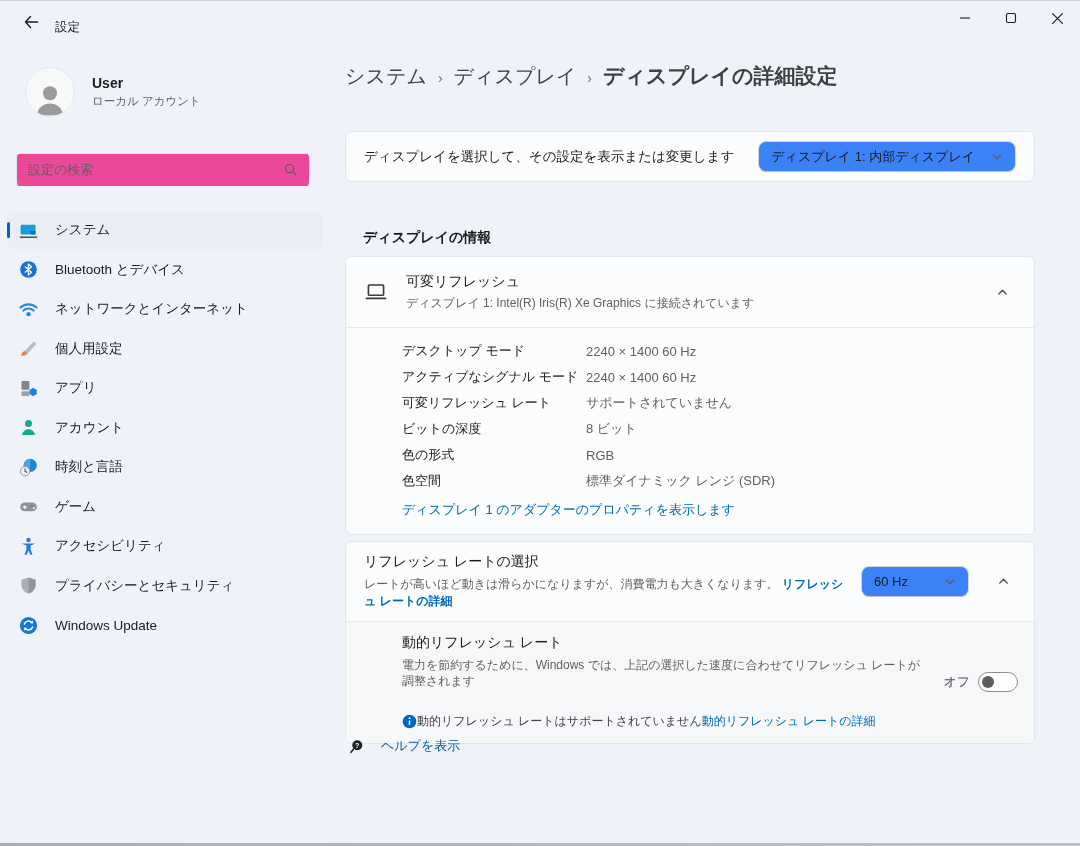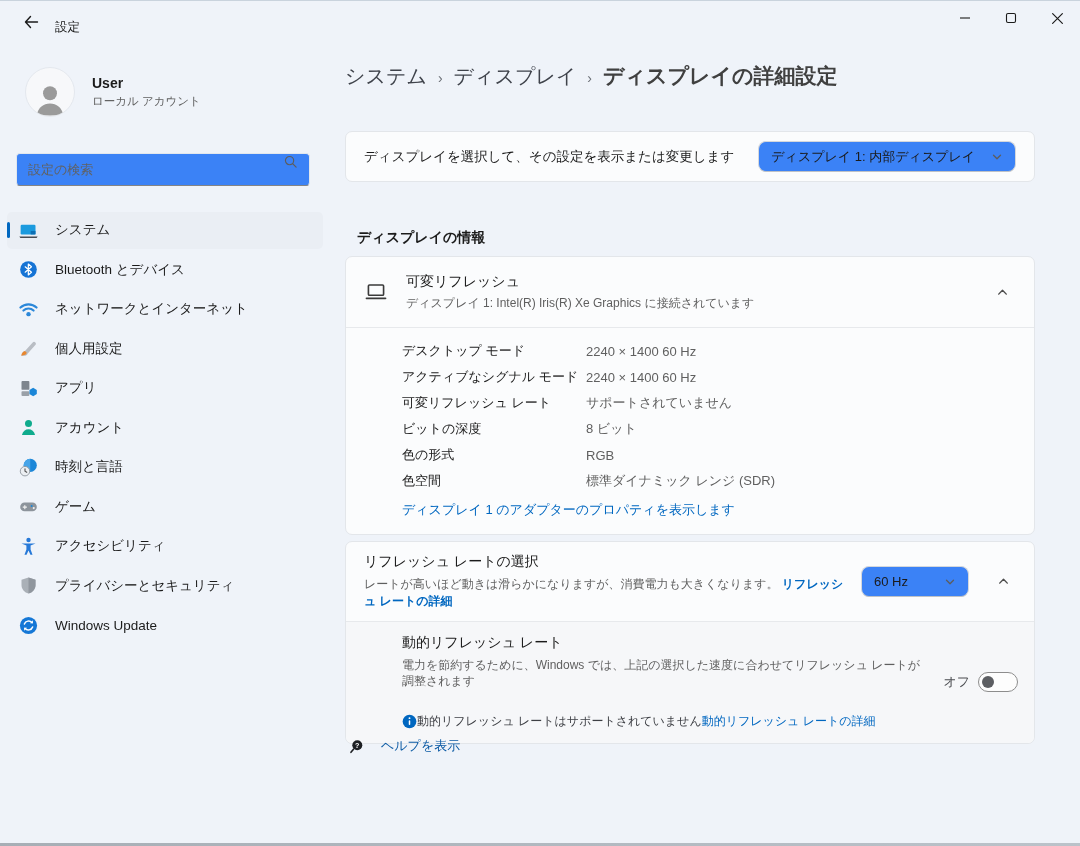--- a/index.html
+++ b/index.html
@@ -24,22 +24,22 @@
 
   
   .sidebar { position:absolute; left:0; top:40px; width:330px; bottom:0; }
   .user-block { position:absolute; left:25px; top:26px; display:flex; align-items:center; gap:17px; }
   .avatar { width:50px; height:50px; border-radius:50%; background:#f7f8fa; border:1px solid #e4e8ee;
     display:flex; align-items:flex-end; justify-content:center; overflow:hidden; }
   .user-name { font-size:14px; font-weight:bold; }
   .user-type { font-size:11.5px; color:#5f5f5f; margin-top:3px; }
 
   .search-box { position:absolute; left:16px; top:112px; width:294px; height:33px;
-    background:#3b82f6; border:1px solid #e2e7ed; border-bottom:1px solid #848484;
-    border-radius:4px; display:flex; padding:0 11px; }
+    background:#ec4899; border:1px solid #e2e7ed; border-bottom:1px solid #848484;
+    border-radius:4px; display:flex; align-items:center; padding:0 11px; }
   .search-box input { flex:1; border:none; outline:none; background:transparent;
     font-size:13px; color:#1b1b1b; font-family:inherit; }
   .search-box input::placeholder { color:#616161; }
 
   .nav { position:absolute; left:7px; right:7px; top:168px; }
   .nav-item { height:37px; margin:2.5px 0; display:flex; align-items:center; gap:16px;
     padding:0 10px; border-radius:5px; position:relative; font-size:13.5px; cursor:pointer; }
   .nav-item.selected { background:#eaeef4; }
   .nav-item.selected::before { content:""; position:absolute; left:0; top:10.5px;
     width:3px; height:16px; border-radius:2px; background:#0067c0; }
@@ -55,21 +55,21 @@
 
   .card { background:#fbfcfd; border:1px solid #e3e6ea; border-radius:7px; }
 
   .selector-card { position:absolute; top:90px; left:0; right:0; height:51px;
     display:flex; align-items:center; justify-content:space-between; padding:8px 18px; }
   .selector-label { font-size:13.5px; }
   .dropdown { background:#3b82f6; border:1px solid #d5d8dc; border-bottom-color:#bfc2c6;
     border-radius:8px; height:31px; display:flex; align-items:center; justify-content:space-between;
     gap:16px; padding:0 12px; font-size:13px; cursor:pointer; }
 
-  .section-title { position:absolute; top:188px; left:12px; font-size:14px; font-weight:bold; }
+  .section-title { position:absolute; top:188px; left:18px; font-size:14px; font-weight:bold; }
 
   .info-card { position:absolute; top:215px; left:0; right:0; }
   .card-header { display:flex; align-items:center; padding:13px 17px; min-height:70px; }
   .card-header-texts { margin-left:17px; flex:1; }
   .card-title { font-size:14px; }
   .card-subtitle { font-size:12px; color:#5f5f5f; margin-top:4px; }
   .expander-chevron { width:30px; height:30px; display:flex; align-items:center; justify-content:center;
     cursor:pointer; border-radius:4px; }
   .card-divider { border-top:1px solid #e7e9ec; }
   .info-rows { padding:10px 18px 0 56px; }

